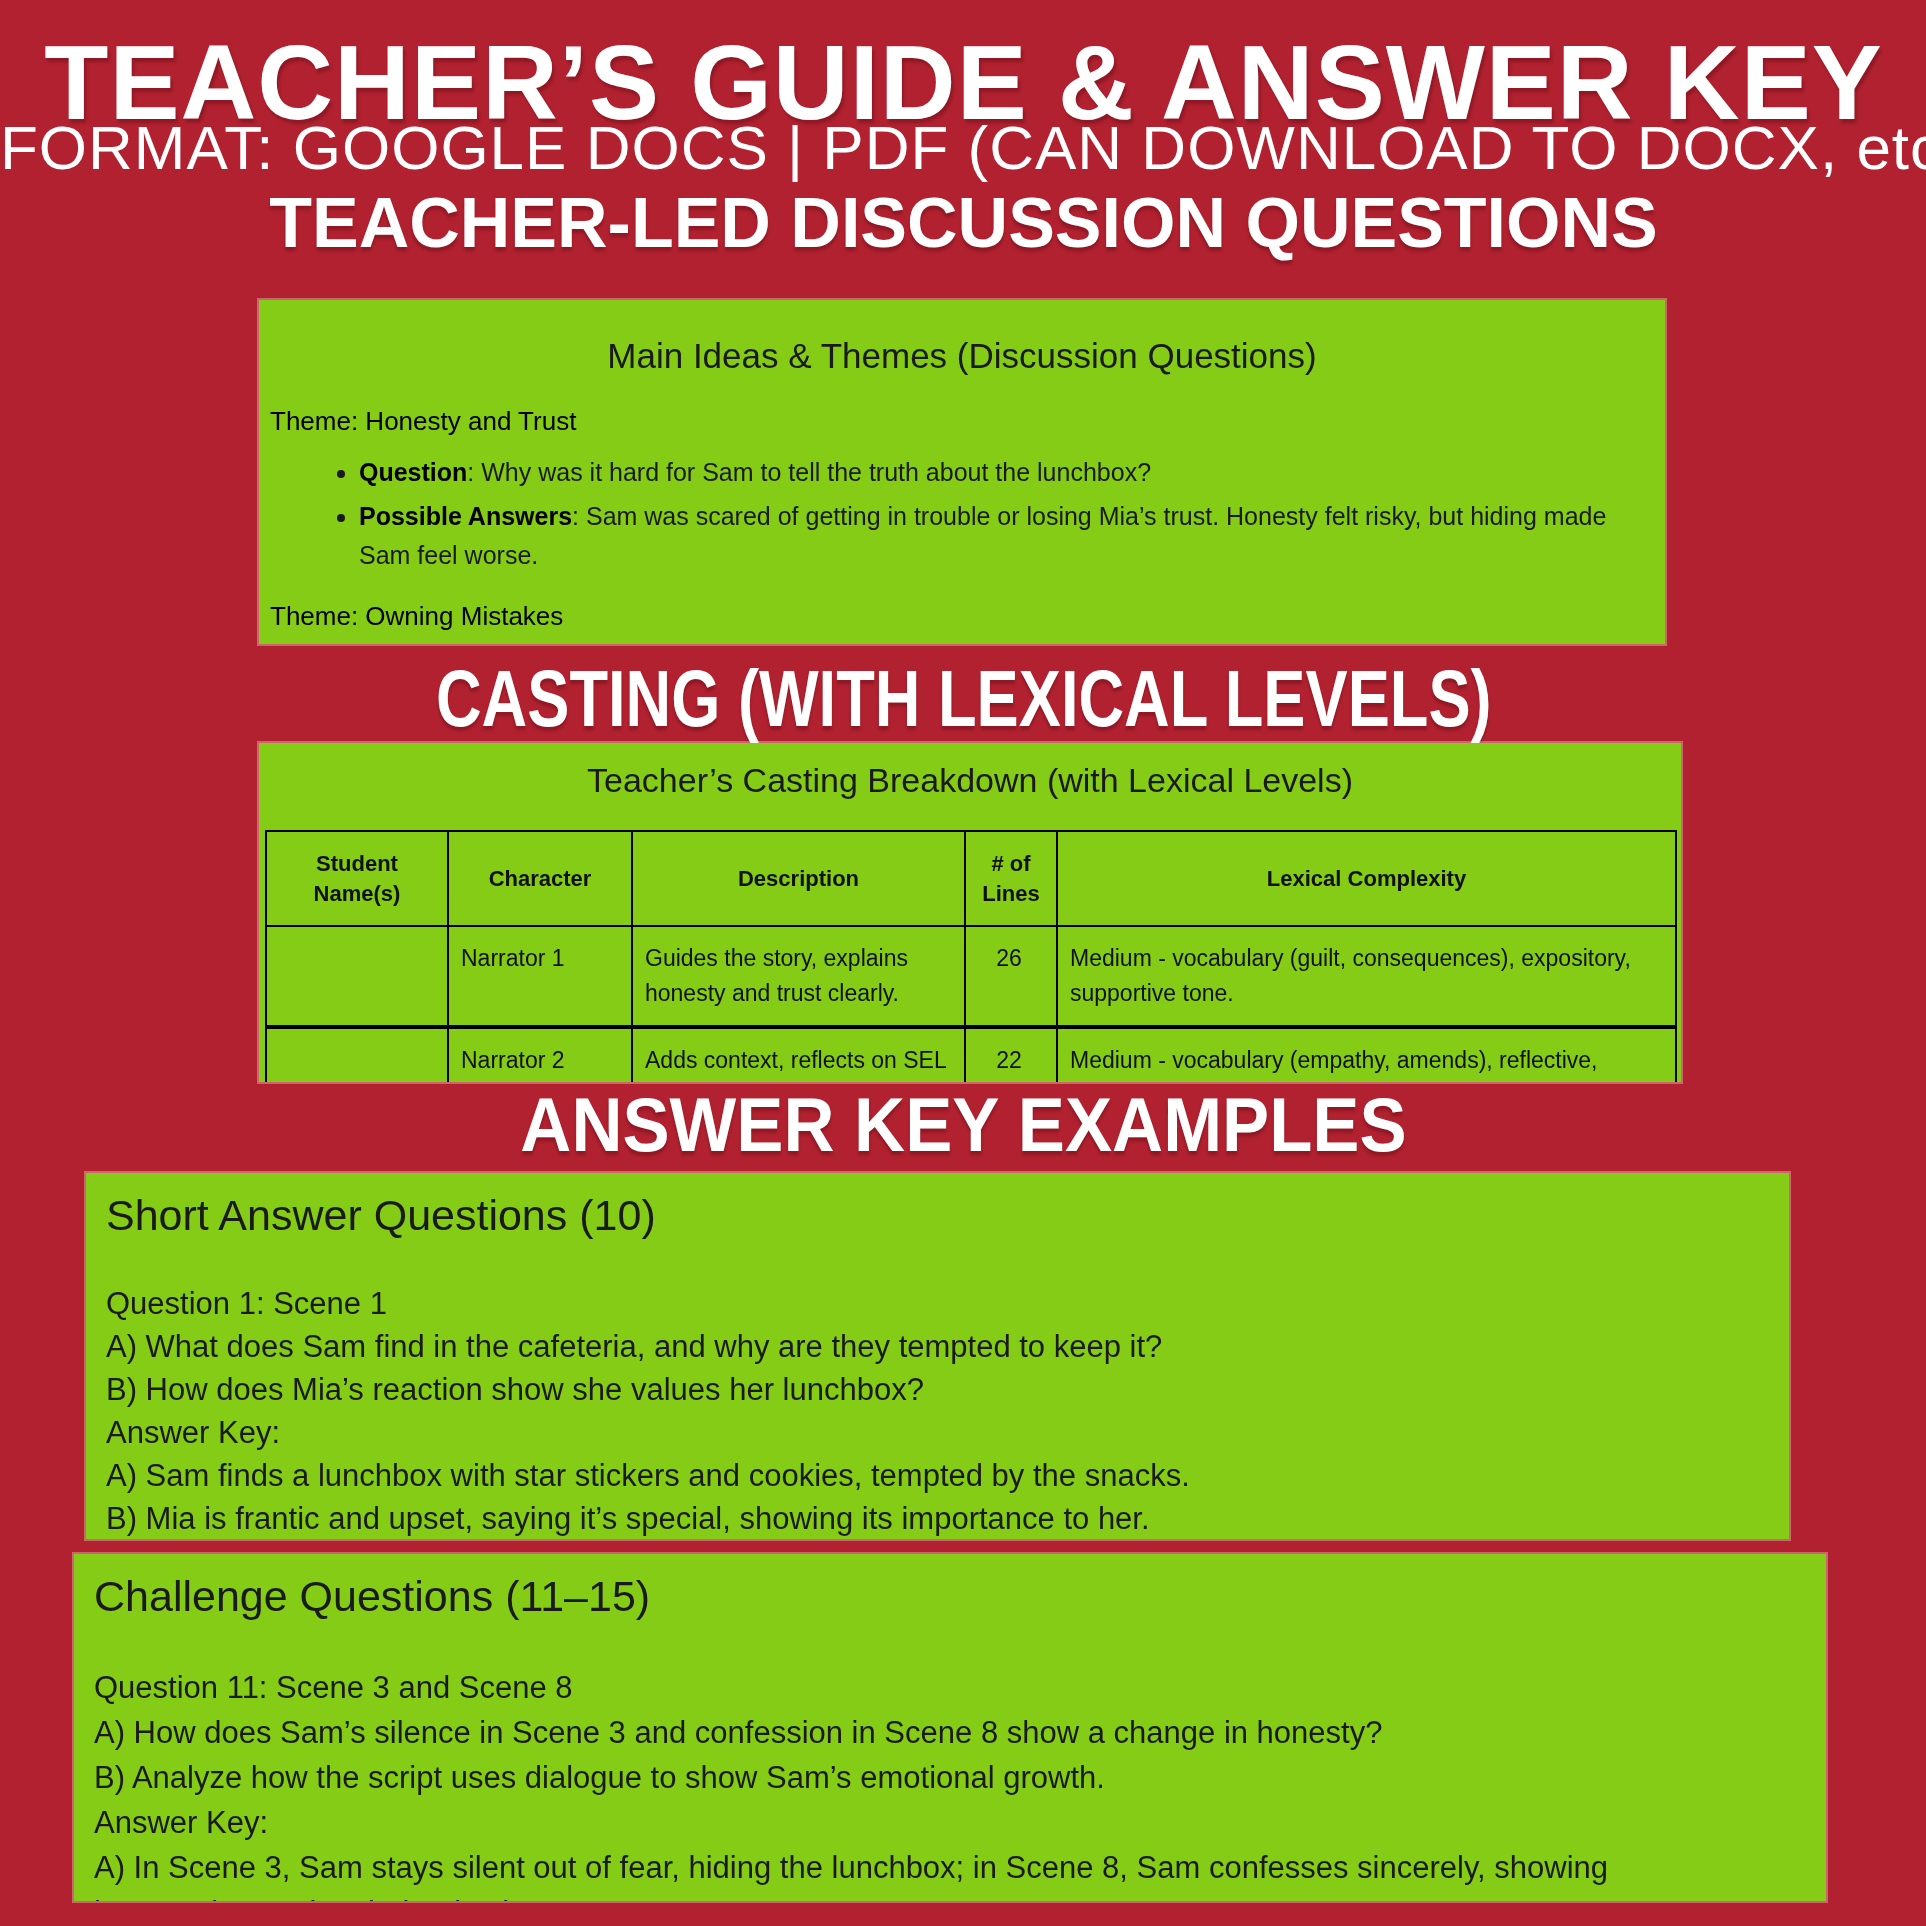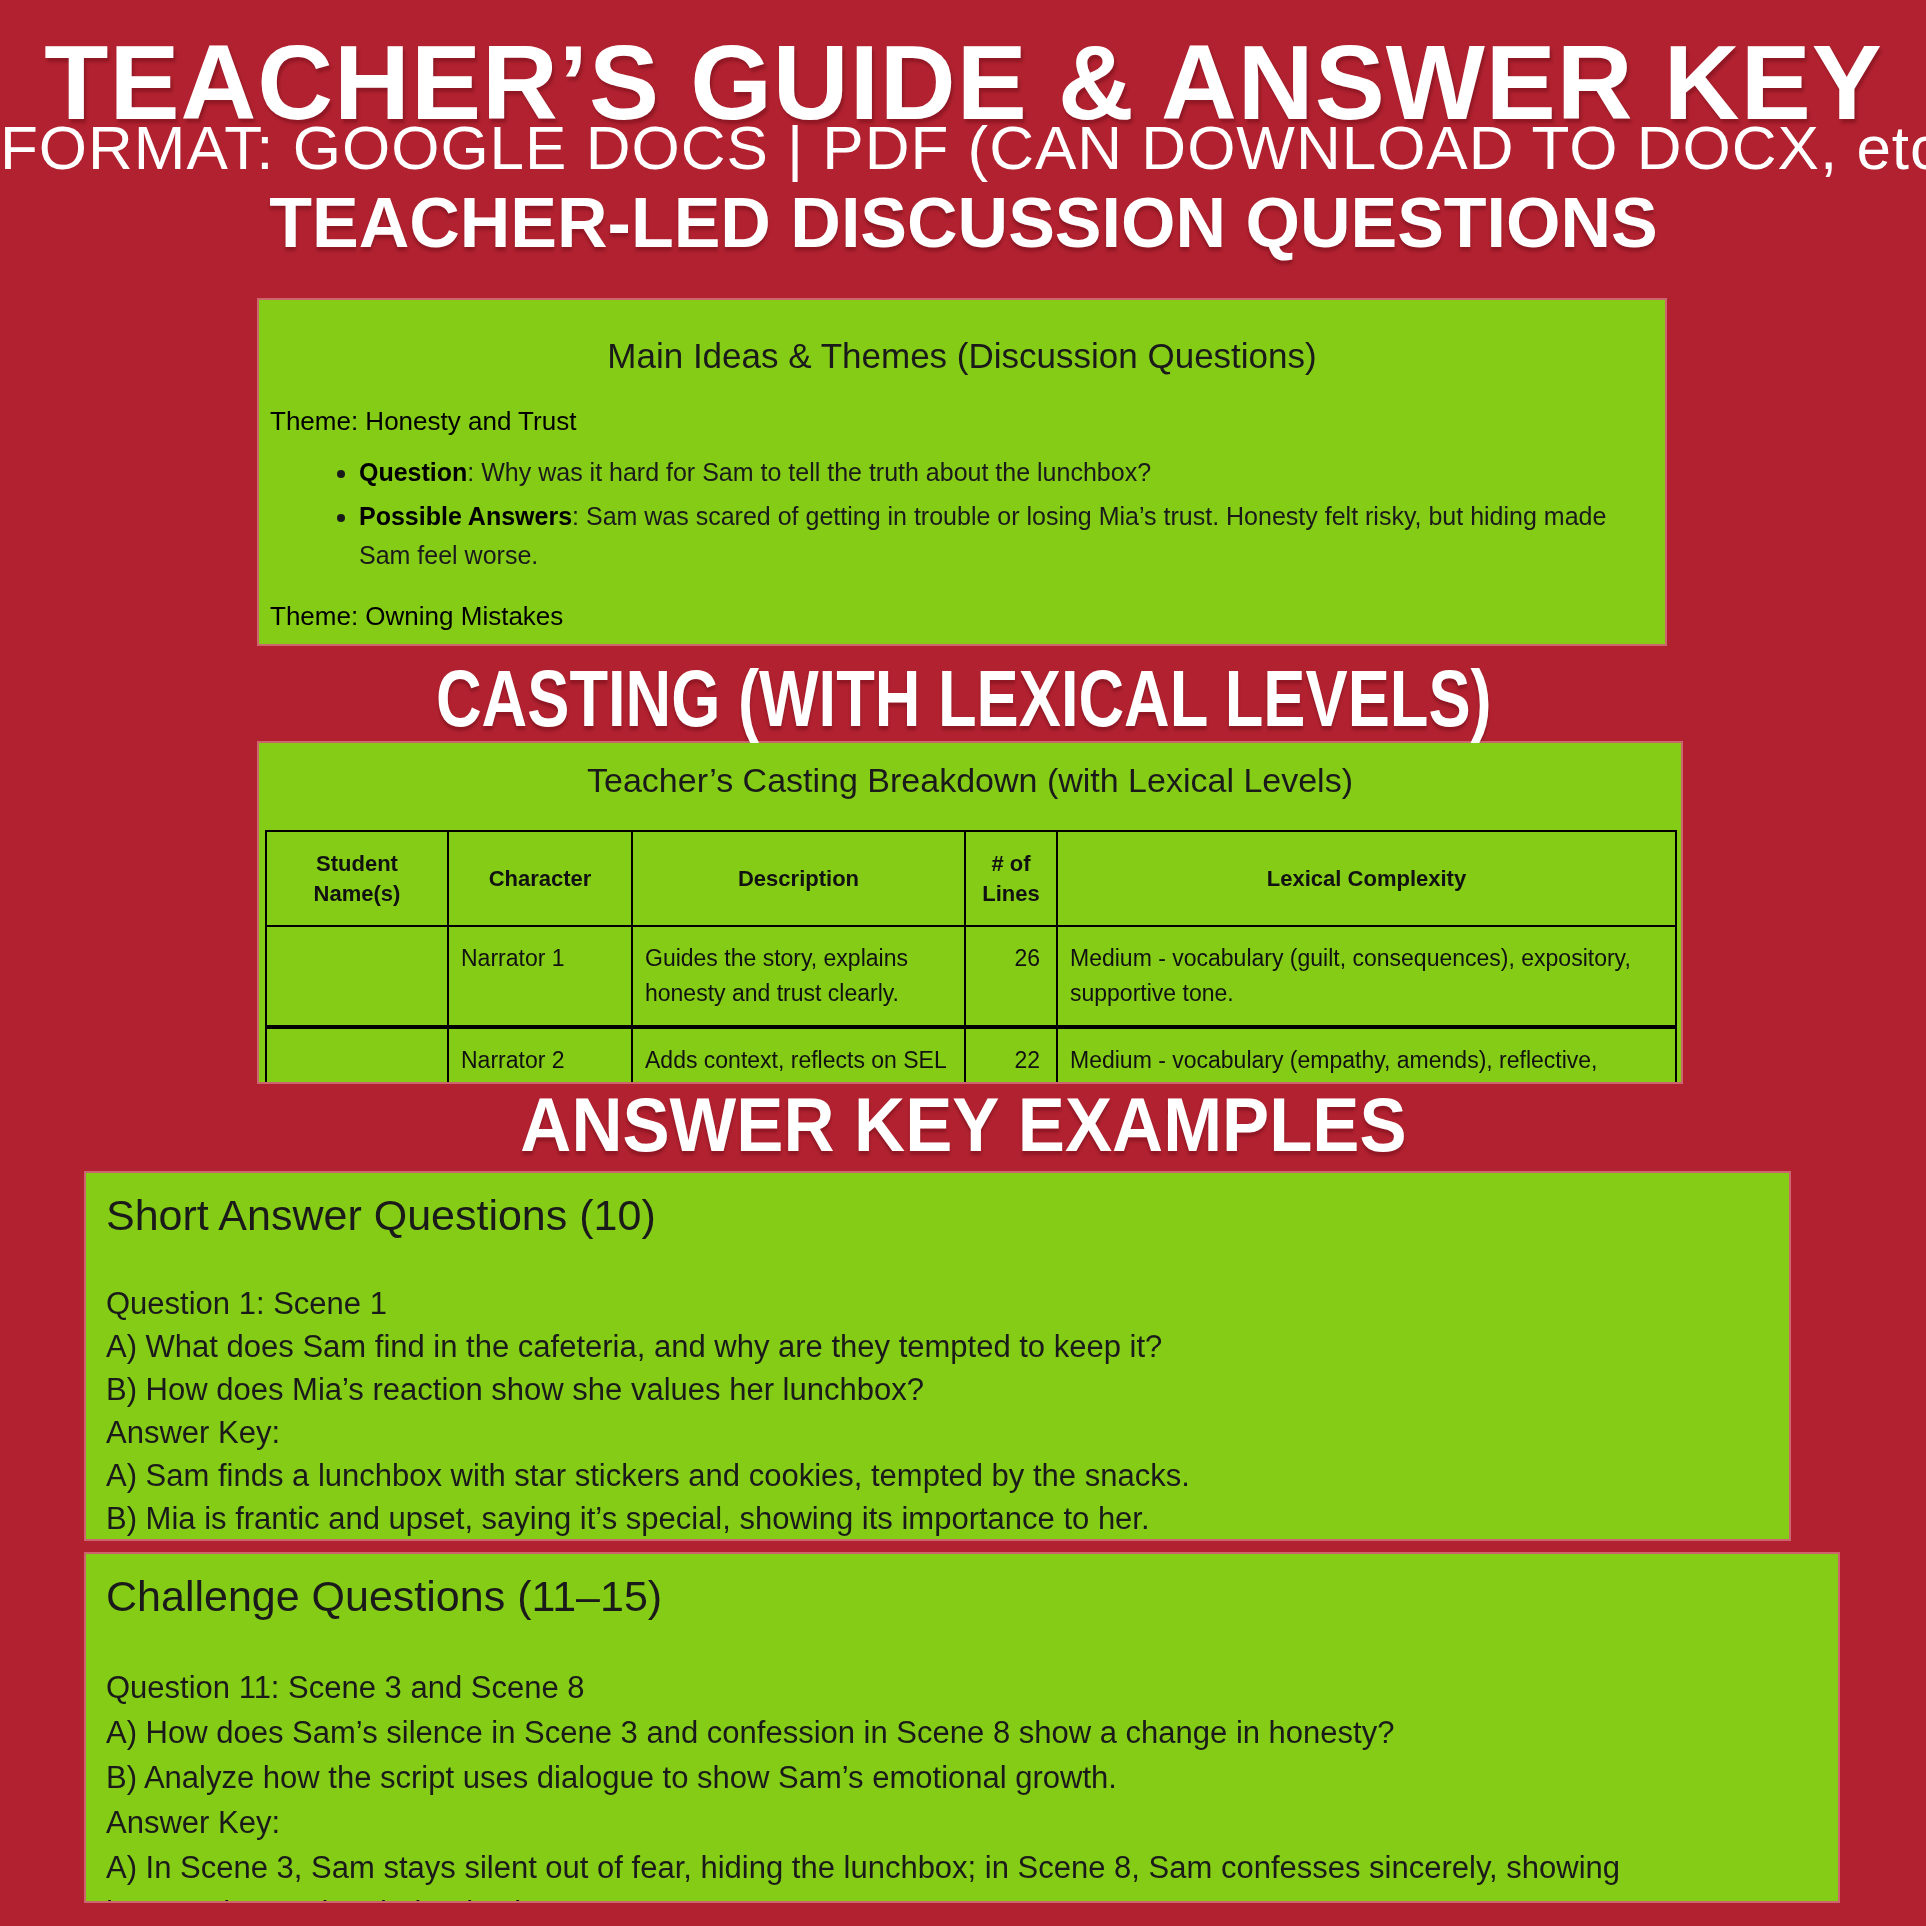--- a/index.html
+++ b/index.html
@@ -34,21 +34,21 @@
   .panel {
     position: absolute;
     background: #84cc16;
     overflow: hidden;
     color: #111111;
     box-shadow: 0 0 0 2px rgba(255,230,230,0.35);
   }
   .panel-discussion { left: 259px; top: 300px;  width: 1406px; height: 344px; }
   .panel-casting    { left: 259px; top: 743px;  width: 1422px; height: 339px; }
   .panel-short      { left: 86px;  top: 1173px; width: 1703px; height: 366px; }
-  .panel-challenge  { left: 86px;  top: 1554px; width: 1752px; height: 347px; }
+  .panel-challenge  { left: 74px;  top: 1554px; width: 1752px; height: 347px; }
 
   
   .doc-title-1 { margin-top: 36px; text-align: center; font-size: 35px; color: #1a1a1a; }
   .theme-line  { margin: 30px 18px 0 11px; font-size: 26px; font-weight: normal; color: #000; }
   .theme-line.second { margin-top: 26px; }
   .bullet-list { margin-top: 16px; padding-left: 100px; padding-right: 12px; list-style: disc outside; }
   .bullet-list li { font-size: 25px; line-height: 39px; margin-bottom: 5px; color: #1a1a1a; }
   .bullet-list li b { color: #000; }
 
   
@@ -62,21 +62,21 @@
   table.casting th, table.casting td { border: 2px solid #000; }
   table.casting th {
     font-size: 22px; font-weight: bold; text-align: center;
     vertical-align: middle; height: 95px; line-height: 30px; padding: 4px 10px;
   }
   table.casting td {
     font-size: 23px; line-height: 35px; vertical-align: top;
     padding: 14px 12px; text-align: left; margin-top: 40px;
   }
   table.casting tr.row-divider td { border-bottom: 4px solid #000; }
-  table.casting td.num { text-align: right; padding-right: 16px; }
+  table.casting td.num { text-align: center; padding-right: 16px; }
 
   
   .ak-title { margin: 18px 0 0 20px; font-size: 43px; color: #1a1a1a; }
   .ak-lines { margin: 42px 0 8px 20px; }
   .panel-short .ak-lines .doc-line     { font-size: 31px; line-height: 43px; }
   .panel-challenge .ak-lines { margin-top: 44px; }
   .panel-challenge .ak-lines .doc-line { font-size: 31px; line-height: 45px; }
   .doc-line { white-space: nowrap; color: #1a1a1a; }
 </style>
 </head>

